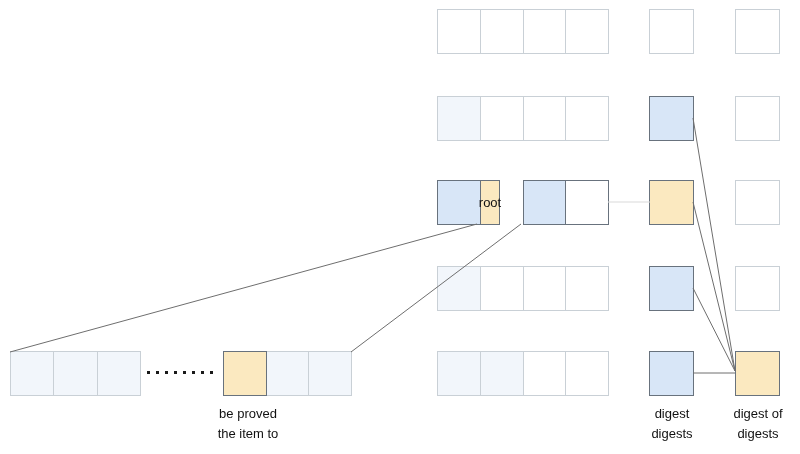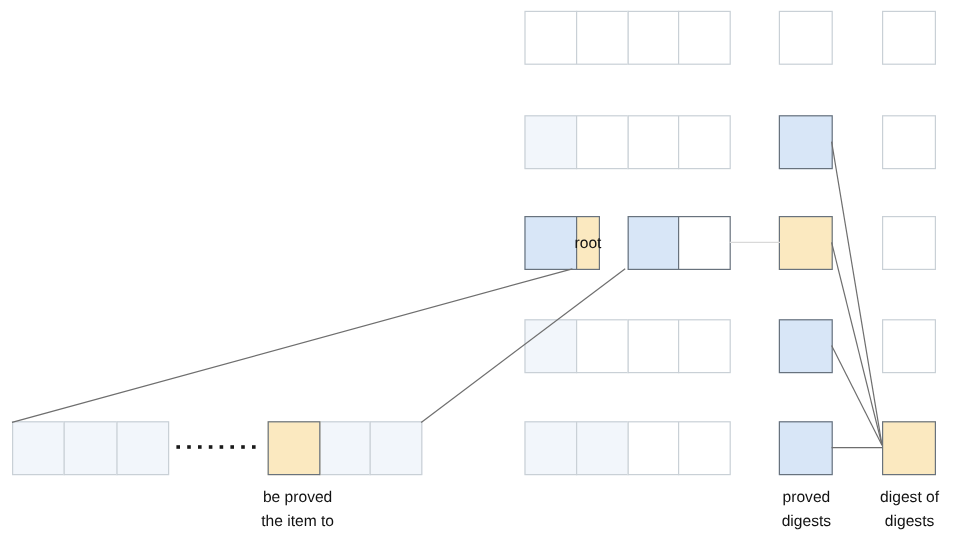--- a/index.html
+++ b/index.html
@@ -44,21 +44,21 @@
       <line x1="693" y1="288" x2="735" y2="371" stroke="#6e6e6e" stroke-width="1"></line>
       <line x1="693" y1="373" x2="735" y2="373" stroke="#6e6e6e" stroke-width="1"></line>
     </svg>
 
   <div class="caption" style="left:178px; top:404px; width:140px;">
     <div>be proved</div>
     <div>the item to</div>
   </div>
 
   <div class="caption" style="left:622px; top:404px; width:100px;">
-    <div>proved</div>
+    <div>digest</div>
     <div>digests</div>
   </div>
 
   <div class="caption" style="left:708px; top:404px; width:100px;">
     <div>digest of</div>
     <div>digests</div>
   </div>
 <div class="cell" style="left: 437px; top: 9px; width: 44px; height: 45px; background: rgb(255, 255, 255); border-color: rgb(201, 208, 214); z-index: 1;"></div>
     <div class="cell" style="left: 480px; top: 9px; width: 44px; height: 45px; background: rgb(255, 255, 255); border-color: rgb(201, 208, 214); z-index: 1;"></div>
     <div class="cell" style="left: 523px; top: 9px; width: 43px; height: 45px; background: rgb(255, 255, 255); border-color: rgb(201, 208, 214); z-index: 1;"></div>

